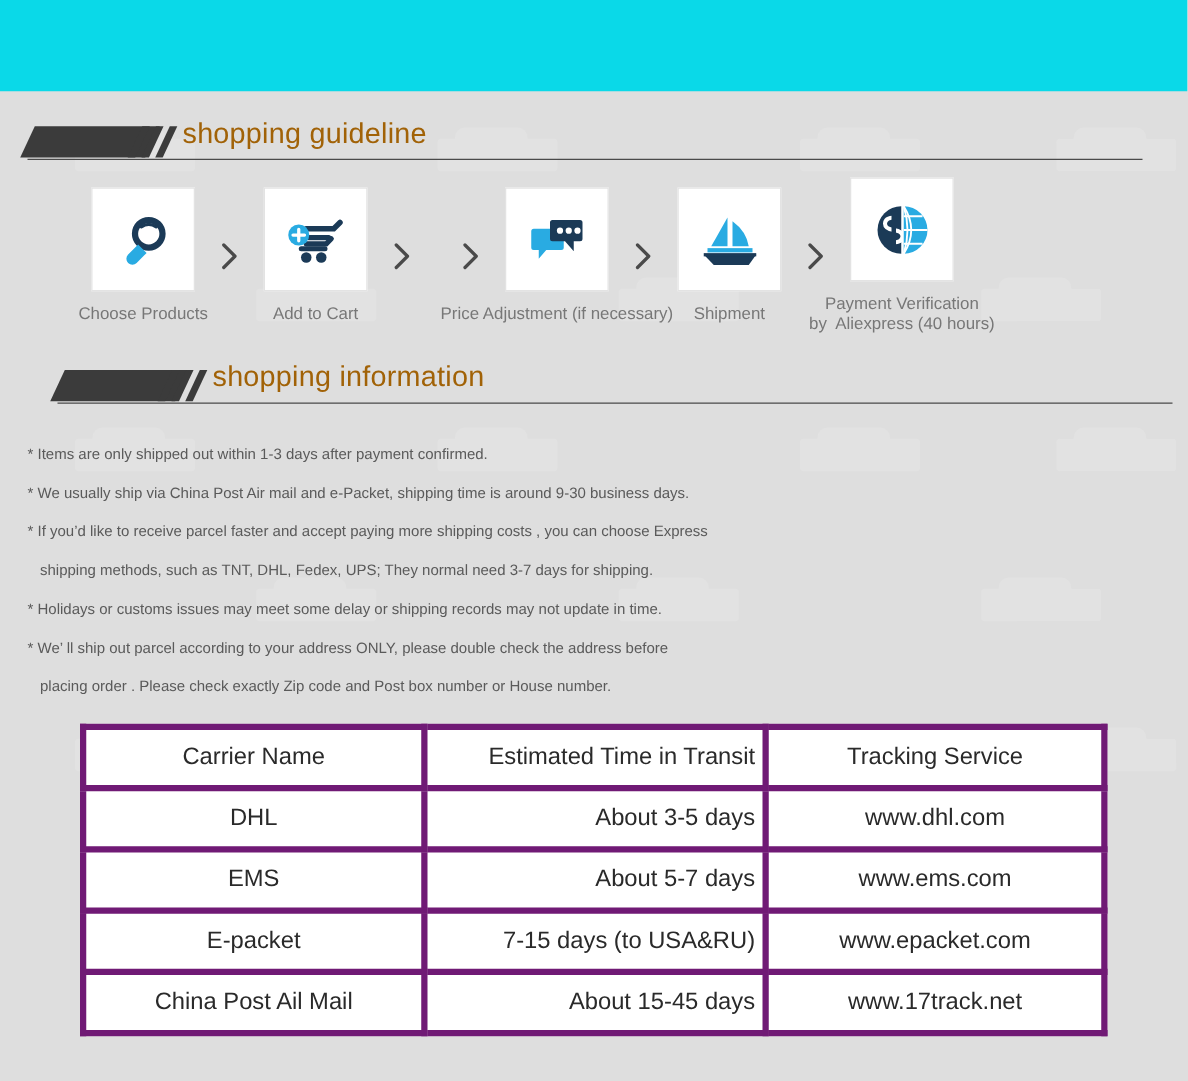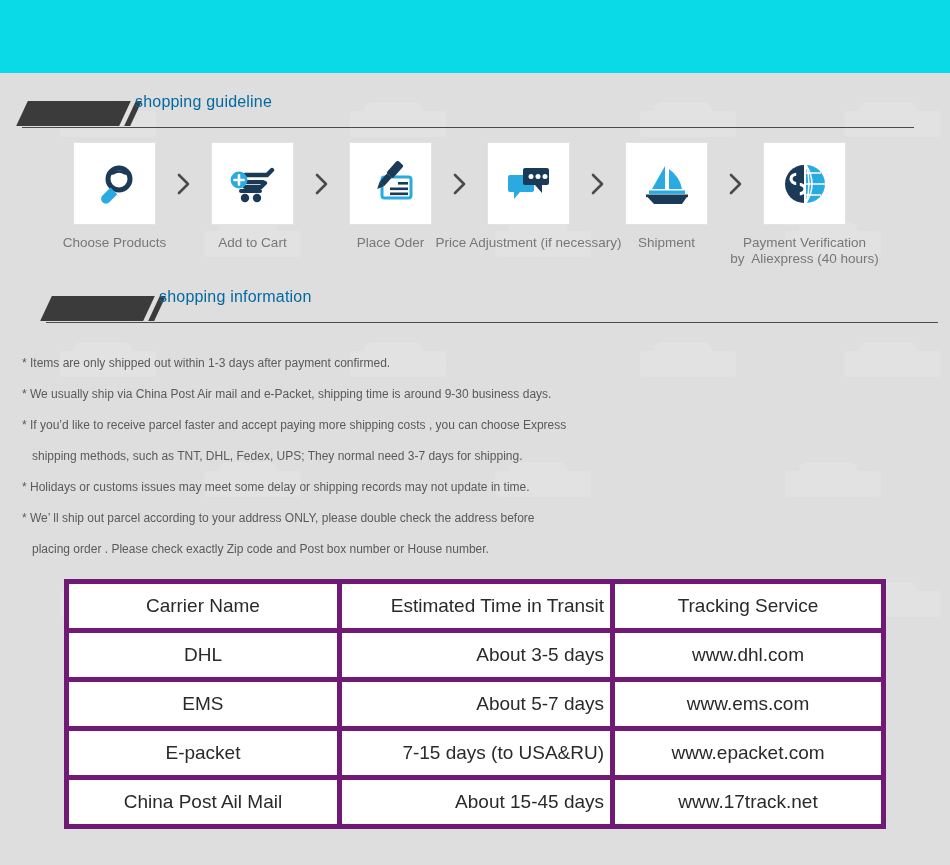--- a/index.html
+++ b/index.html
@@ -84,40 +84,40 @@
     width: 6px;
     background: #3b3b3b;
     transform: skewX(-25deg);
   }
   .sh-n1 { left: 108px; }
   .sh-n2 { left: 119px; }
   .sh-n3 { left: 130px; }
 
   .sh-title {
     position: absolute;
-    left: 135px;
+    left: 146px;
     top: -2px;
-    font-size: 16px;
-    color: #0369a1;
+    font-size: 23px;
+    color: #a16207;
     letter-spacing: 0.2px;
     white-space: nowrap;
   }
   .sh-rule {
     position: absolute;
     left: 22px;
     top: 32px;
     width: 892px;
     height: 1px;
     background: #4a4a4a;
   }
 
   
   .steps {
     display: flex;
-    align-items: flex-start;
+    align-items: center;
     justify-content: flex-start;
     padding: 7px 0 0 73px;
   }
   .step {
     width: 83px;
     display: flex;
     flex-direction: column;
     align-items: center;
     flex: 0 0 auto;
   }
@@ -265,36 +265,20 @@
         </svg>
       </div>
       <div class="step-label">Add to Cart</div>
     </div>
     <div class="step-chev">
       <svg width="14" height="22" viewBox="0 0 14 22">
           <path d="M2 2 L11 11 L2 20" fill="none" stroke="#4a4a4a" stroke-width="2.6" stroke-linecap="round" stroke-linejoin="round"></path>
         </svg>
     </div>
 
-    <div class="step">
-      <div class="step-box">
-        <svg width="52" height="46" viewBox="0 0 52 46">
-          <rect x="17" y="16" width="29" height="21" rx="2.5" fill="none" stroke="#29abe2" stroke-width="3"></rect>
-          <rect x="33" y="21" width="10" height="2.6" fill="#1b3a57"></rect>
-          <rect x="25" y="26.5" width="18" height="2.6" fill="#1b3a57"></rect>
-          <rect x="25" y="31.5" width="18" height="2.6" fill="#1b3a57"></rect>
-          <g transform="rotate(42 22 22)">
-            <rect x="14.5" y="-2" width="8.6" height="17" rx="2.2" fill="#1b3a57"></rect>
-            <rect x="15.6" y="15" width="6.4" height="11" fill="#1b3a57"></rect>
-            <path d="M15.6 26 L18.8 33 L22 26 Z" fill="#1b3a57"></path>
-          </g>
-        </svg>
-      </div>
-      <div class="step-label">Place Oder</div>
-    </div>
     <div class="step-chev">
       <svg width="14" height="22" viewBox="0 0 14 22">
           <path d="M2 2 L11 11 L2 20" fill="none" stroke="#4a4a4a" stroke-width="2.6" stroke-linecap="round" stroke-linejoin="round"></path>
         </svg>
     </div>
 
     <div class="step">
       <div class="step-box">
         <svg width="50" height="44" viewBox="0 0 50 44">
           <path d="M6 13 H28 a2 2 0 0 1 2 2 V28 a2 2 0 0 1 -2 2 H16 L10 37 V30 H6 a2 2 0 0 1 -2 -2 V15 a2 2 0 0 1 2 -2 Z" fill="#29abe2"></path>

